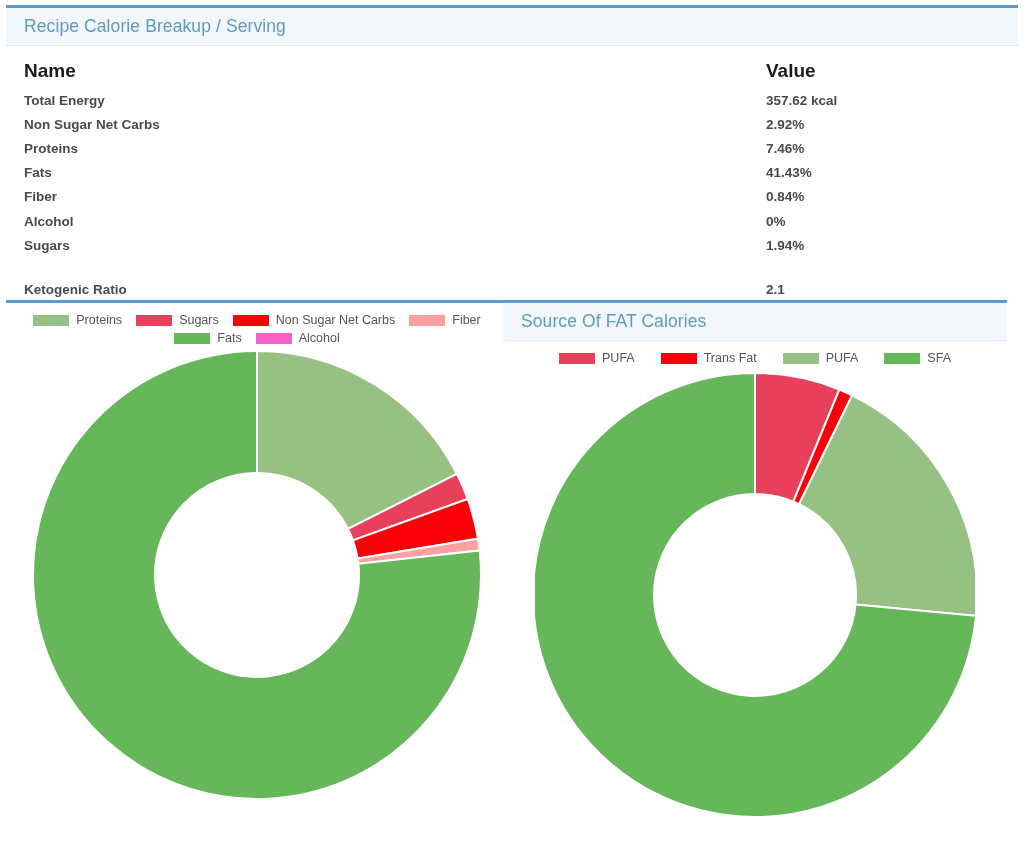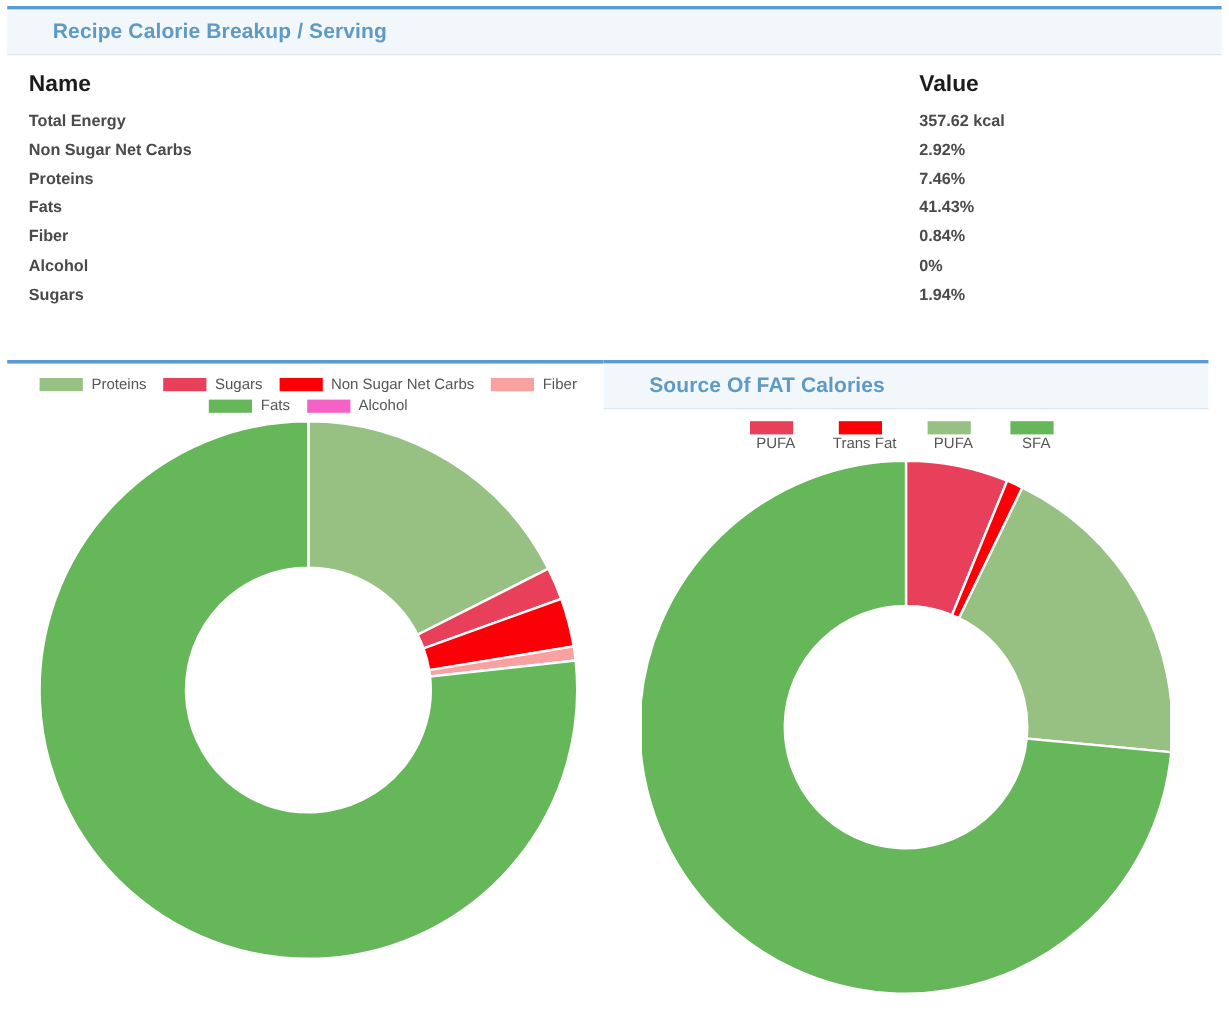--- a/index.html
+++ b/index.html
@@ -26,24 +26,23 @@
     background: #f2f7fb;
     border-bottom: 1px solid #dfe7ee;
     height: 38px;
     display: flex;
     align-items: center;
     padding-left: 18px;
   }
   .panel-title {
     color: #5f9ac4;
     font-size: 17.5px;
-    font-weight: 700;
+    font-weight: 400;
     letter-spacing: .1px;
     white-space: nowrap;
-    margin-left: 20px;
   }
 
   
   #panel-summary {
     left: 6px; top: 5px; width: 1012px; height: 288px;
   }
   .summary-body {
     padding: 12px 0 0 0;
   }
   .nutrient-table {
@@ -99,21 +98,21 @@
     display: inline-block;
     width: 36px;
     height: 11px;
     margin-right: 7px;
   }
   .legend-label {
     font-size: 12.5px;
     color: #555555;
   }
   .legend-fat { padding-top: 8px; justify-content: center; }
-  .legend-fat .legend-item { margin: 2px 13px; flex-direction: column; }
+  .legend-fat .legend-item { margin: 2px 13px; }
 
   
   .donut-wrap {
     display: flex;
     justify-content: center;
     align-items: flex-start;
     width: 100%;
   }
   svg.donut { display: block; }
 </style>
@@ -159,20 +158,24 @@
               <td class="col-name">Alcohol</td>
               <td class="col-value">0%</td>
             </tr>
             <tr>
               <td class="col-name">Sugars</td>
               <td class="col-value">1.94%</td>
             </tr>
             <tr class="spacer-row">
               <td></td>
               <td></td>
+            </tr>
+            <tr>
+              <td class="col-name">Ketogenic Ratio</td>
+              <td class="col-value">2.1</td>
             </tr>
           </tbody>
       </table>
     </div>
   </section>
 
   <section class="panel" id="panel-calories">
     <div class="chart-body">
       <div class="legend" id="legend-calories">
           <span class="legend-item">

